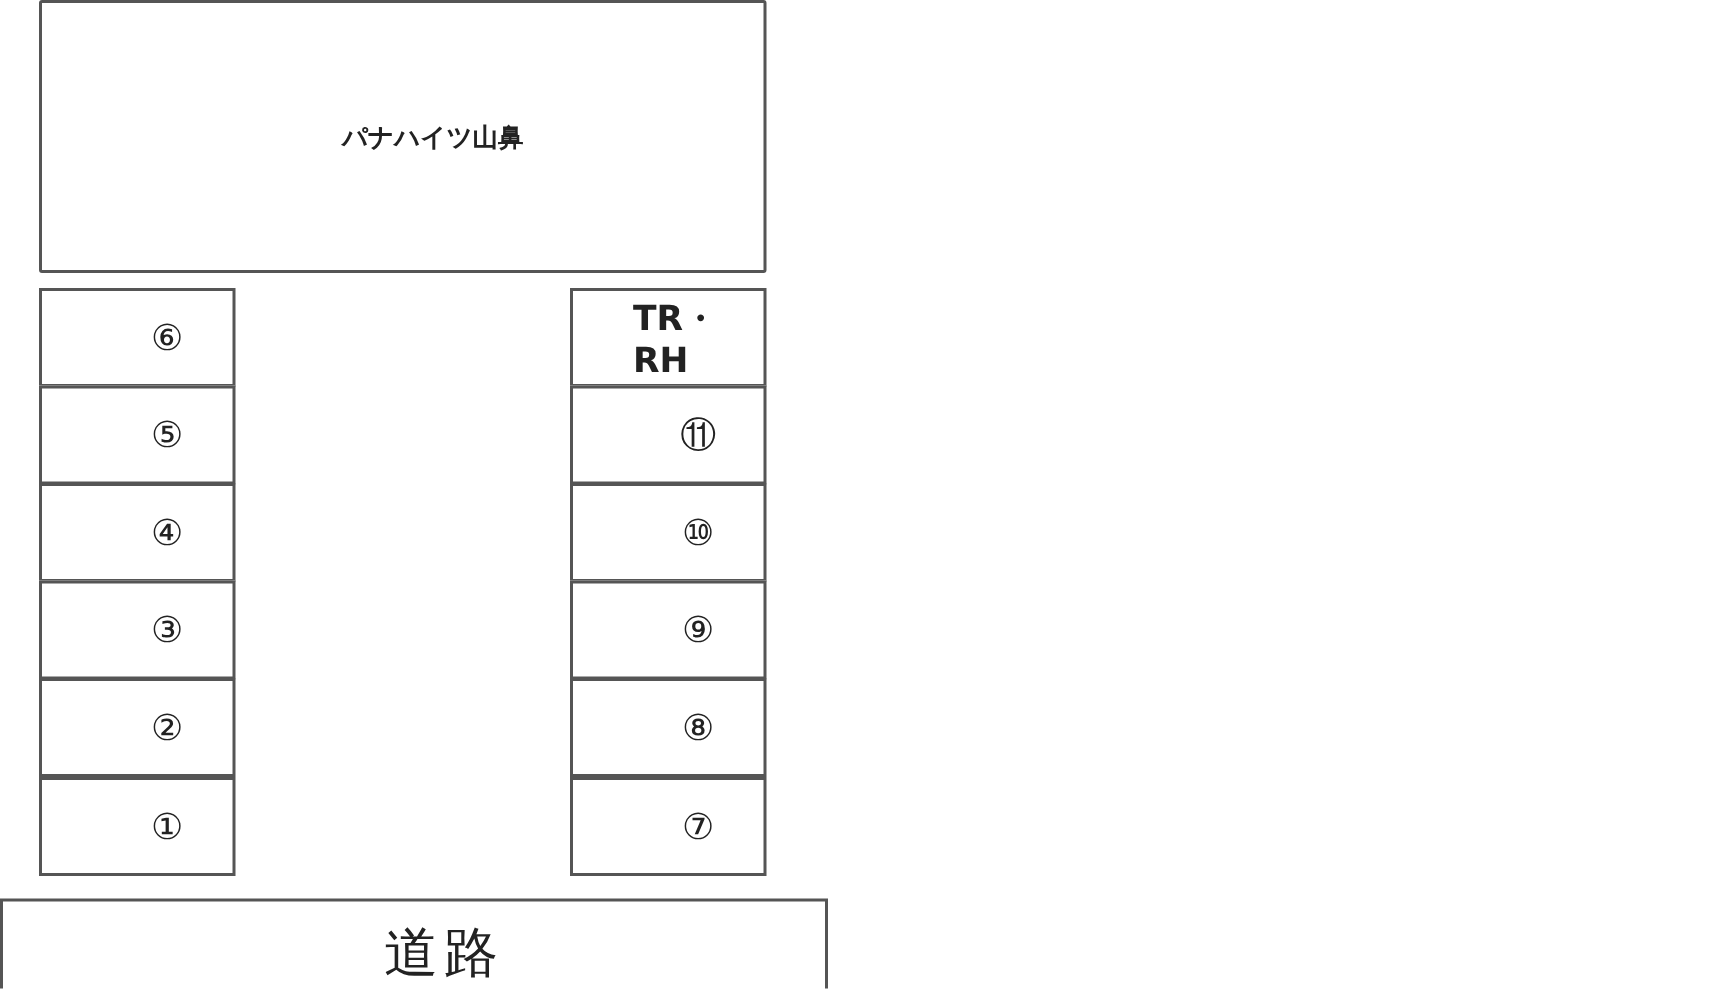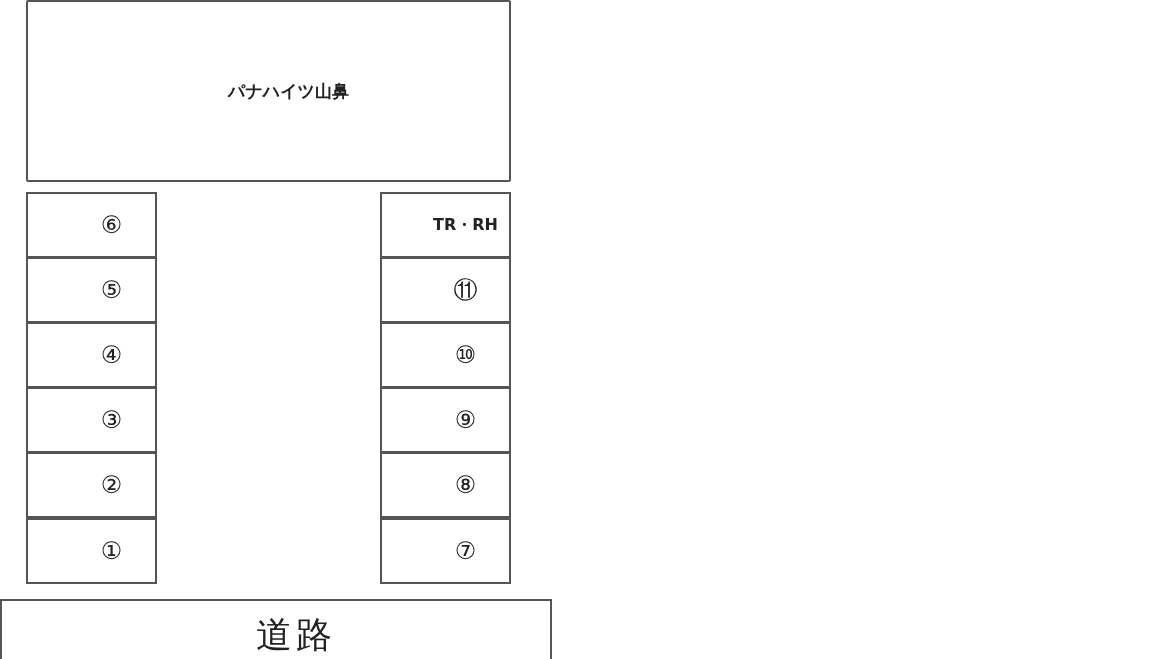--- a/index.html
+++ b/index.html
@@ -1,20 +1,20 @@
 <!DOCTYPE html>
 <html><head>
 <meta charset="utf-8">
 <style>
   html,body{margin:0;padding:0;background:#fff;}
   body{width:1152px;height:659px;position:relative;overflow:hidden;font-family:"DejaVu Sans",sans-serif;color:#222;}
   .box{position:absolute;box-sizing:border-box;border:2px solid #555;background:#fff;display:flex;align-items:center;justify-content:center;padding-left:40px;}
   .building{left:26px;top:0px;width:485px;height:182px;font-size:17px;font-weight:bold;border-radius:2px;}
   .slot{width:131px;height:66px;font-size:24px;}
-  .slot.text{font-size:16px;font-weight:bold;text-align:right;}
+  .slot.text{font-size:23px;font-weight:bold;}
   .road{left:0px;top:584px;width:552px;height:73px;font-size:36px;font-weight:normal;letter-spacing:4px;border-width:2px;margin-top:15px;}
 </style>
 </head>
 <body>
 
 <div class="box building">
   <span>パナハイツ山鼻</span>
 </div>
 
 <div class="box slot" style="left:26px;top:192px;">

